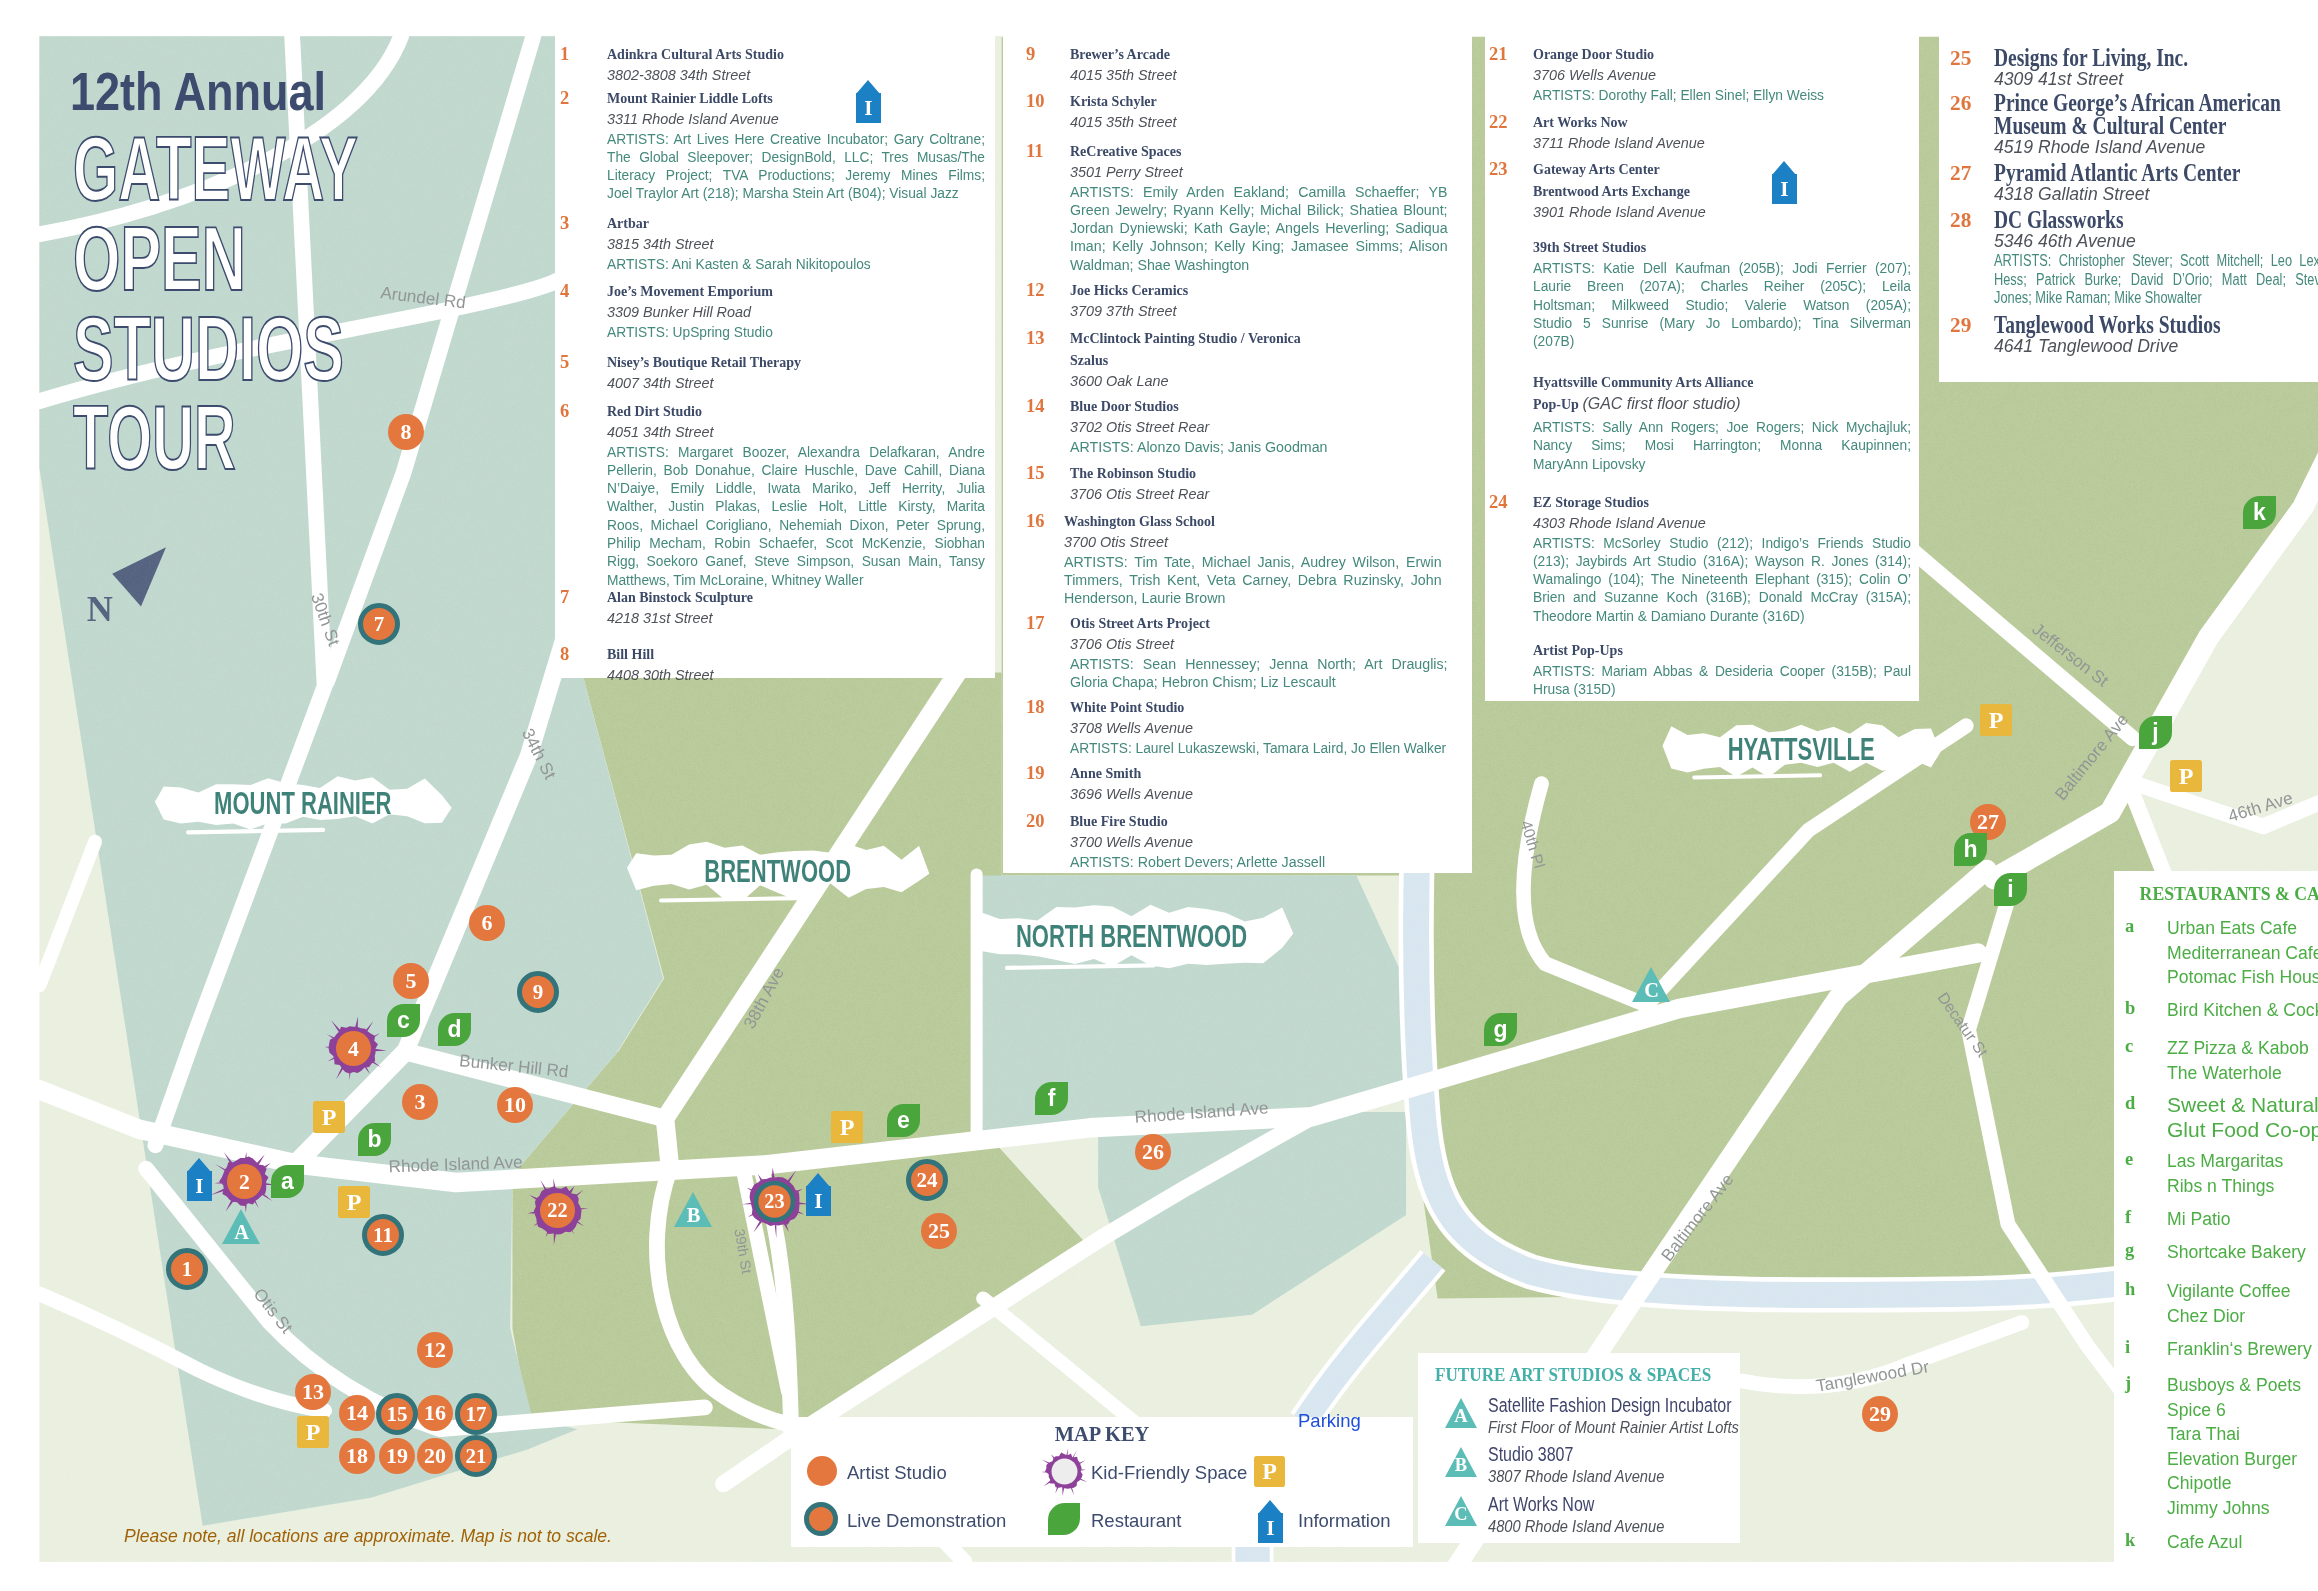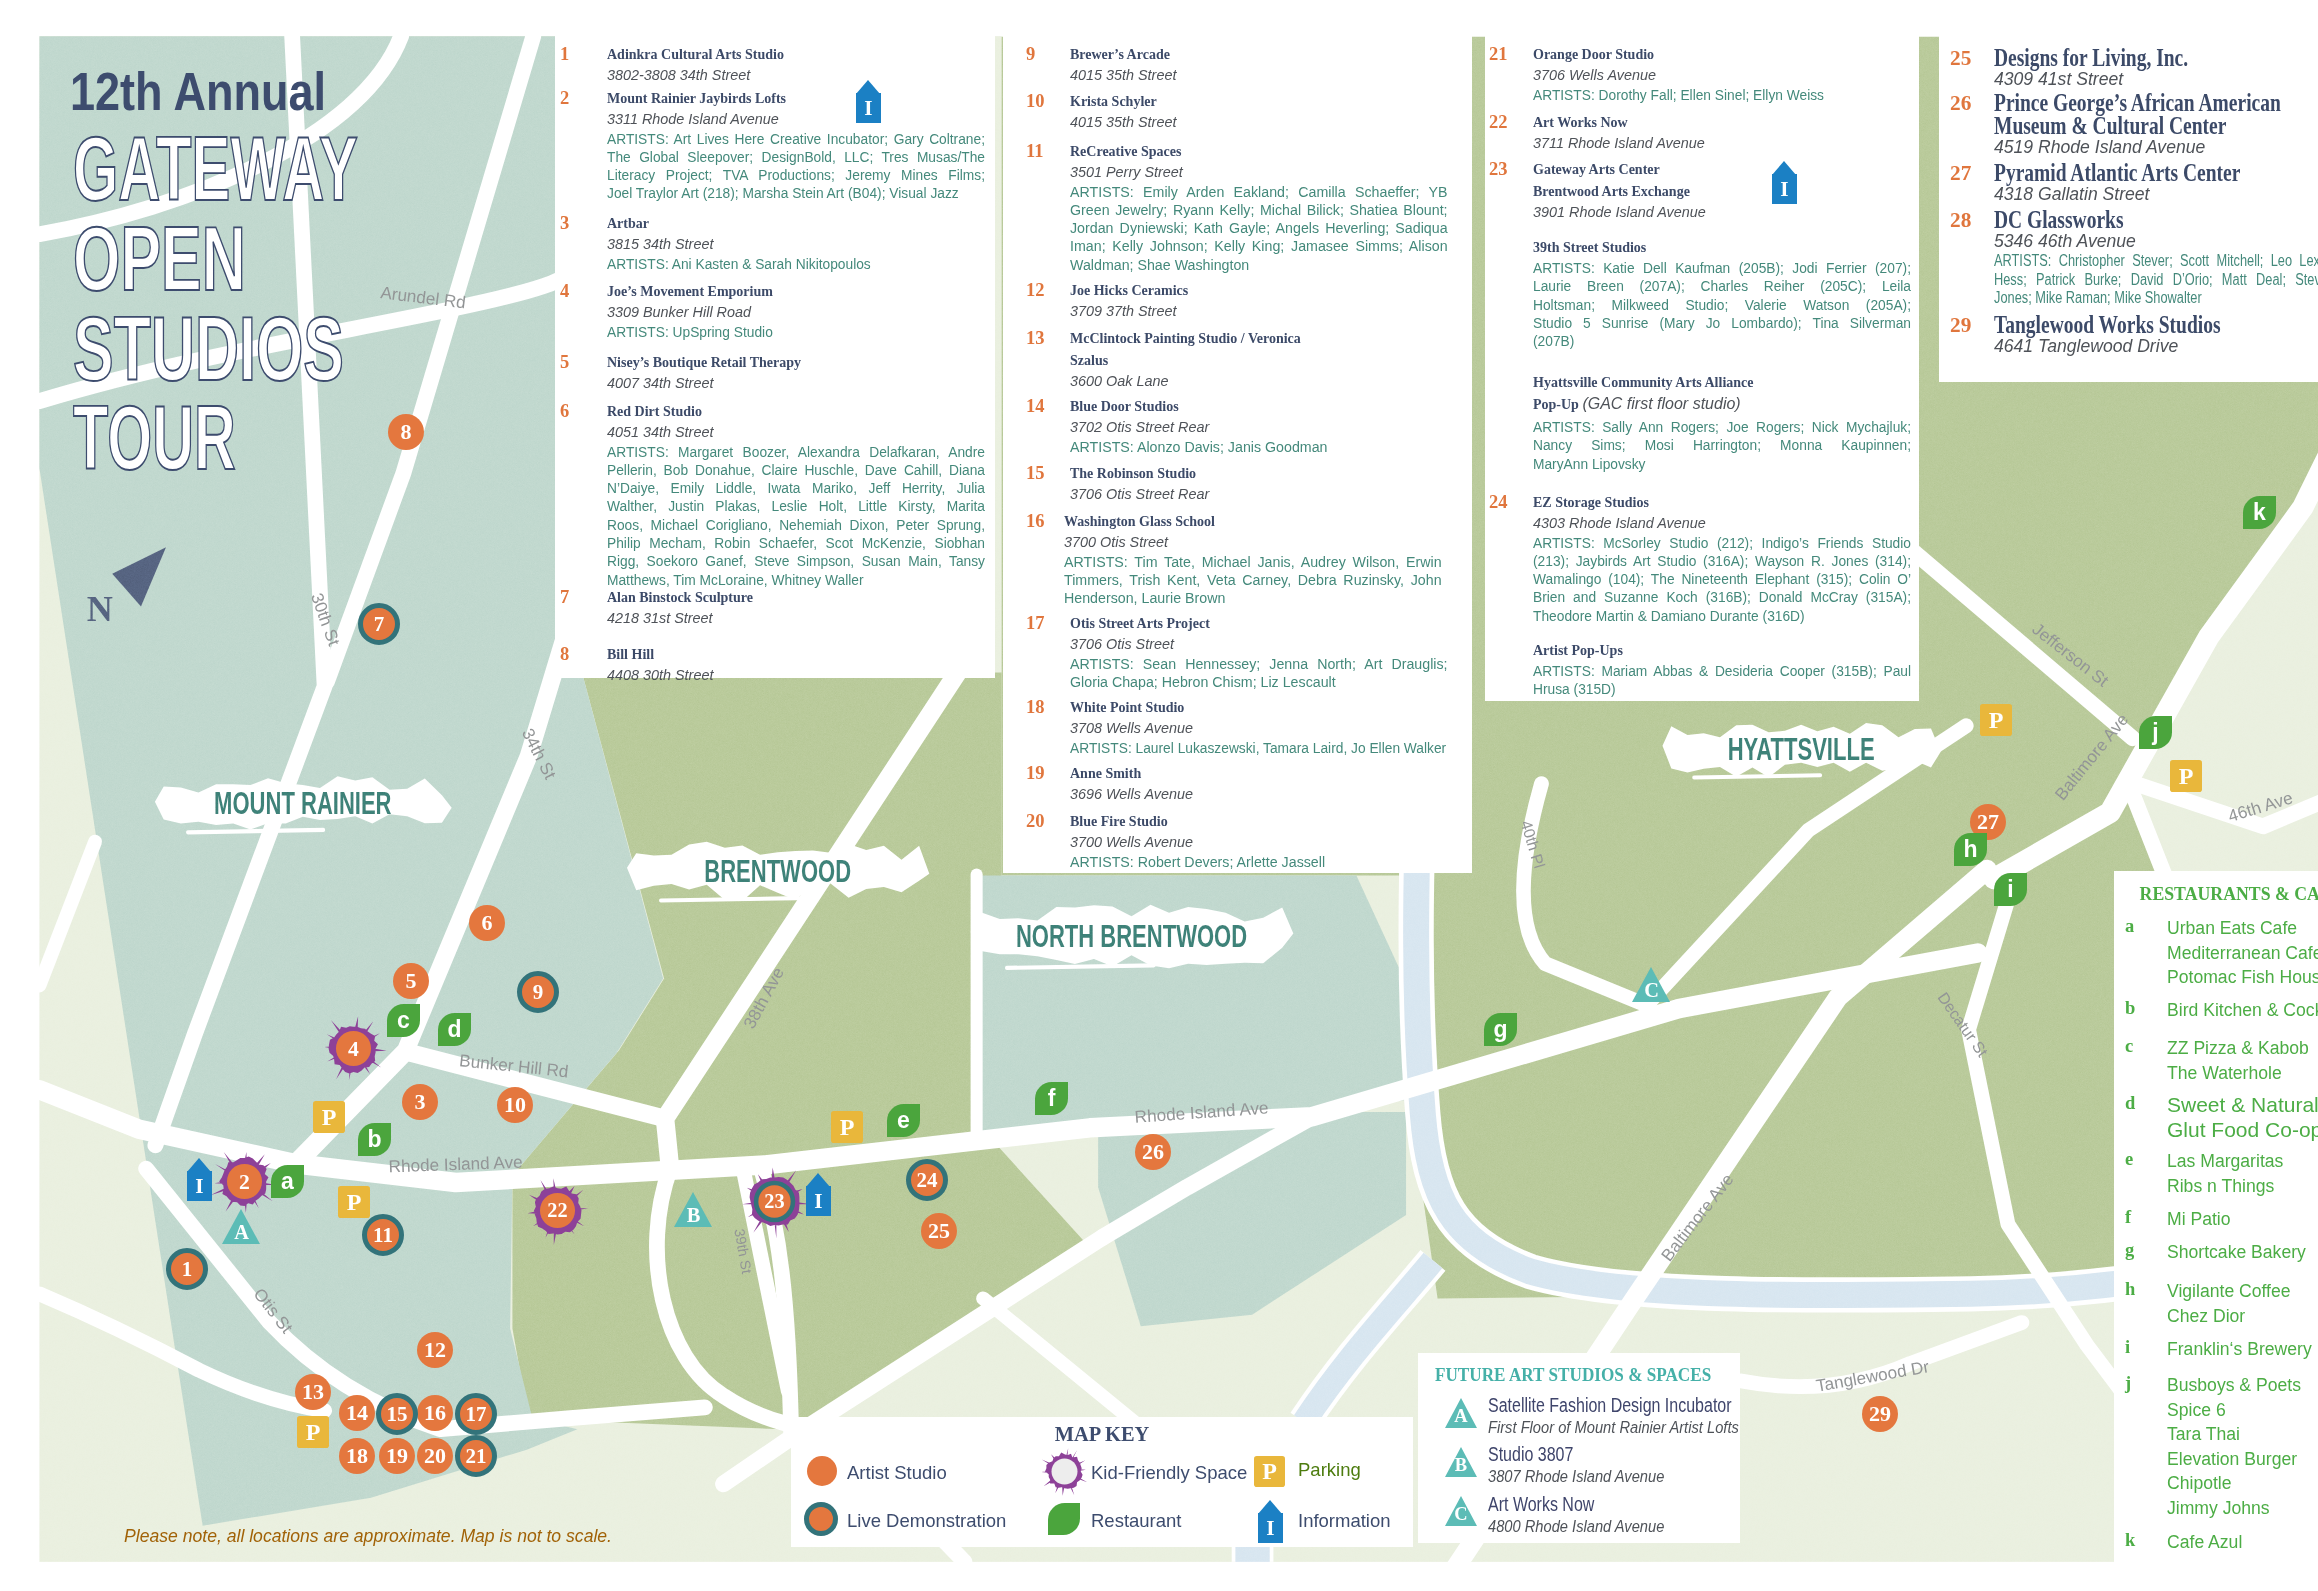--- a/index.html
+++ b/index.html
@@ -116,21 +116,21 @@
 <div class="abs" style="left:73px;top:297px;color:#fff;-webkit-text-stroke:1.9px #3d4c6e;font-weight:bold;font-size:91px;transform:scaleX(0.67);transform-origin:left top;white-space:nowrap">STUDIOS</div>
 <div class="abs" style="left:73px;top:386px;color:#fff;-webkit-text-stroke:1.9px #3d4c6e;font-weight:bold;font-size:91px;transform:scaleX(0.635);transform-origin:left top;white-space:nowrap">TOUR</div>
 <div class="panel" style="left:555px;top:36px;width:440px;height:642px"></div>
 <div class="num" style="left:560px;top:44px">1</div>
 <div class="item" style="left:607px;top:44px;width:378px">
     <div class="head">Adinkra Cultural Arts Studio</div>
     <div class="addr">3802-3808 34th Street</div>
   </div>
 <div class="num" style="left:560px;top:88px">2</div>
 <div class="item" style="left:607px;top:88px;width:378px">
-    <div class="head">Mount Rainier Jaybirds Lofts</div>
+    <div class="head">Mount Rainier Liddle Lofts</div>
     <div class="addr">3311 Rhode Island Avenue</div>
     <div class="" style="width:420px;transform:scaleX(0.9);transform-origin:left top">
       <div class="artl">ARTISTS: Art Lives Here Creative Incubator; Gary Coltrane;</div>
       <div class="artl">The Global Sleepover; DesignBold, LLC; Tres Musas/The</div>
       <div class="artl">Literacy Project; TVA Productions; Jeremy Mines Films;</div>
       <div class="artl arte">Joel Traylor Art (218); Marsha Stein Art (B04); Visual Jazz</div>
     </div>
   </div>
 <div class="num" style="left:560px;top:213px">3</div>
 <div class="item" style="left:607px;top:213px;width:378px">
@@ -368,21 +368,21 @@
 <div class="mk ring" style="left:804px;top:1502px;width:34px;height:34px;border-width:5.1px"></div>
 <div class="abs" style="left:847px;top:1510px;font-size:18.5px;color:#3d4c6e">Live Demonstration</div>
 <svg class="abs" width="65" height="65" style="left:1032px;top:1439px" viewBox="0 0 140 140">
     <path d="M105,70 L109,77 L107,83 L103,89 L97,93 L96,101 L90,105 L83,106 L77,107 L70,106 L64,104 L57,105 L51,104 L48,96 L39,96 L39,88 L36,82 L36,76 L28,70 L31,63 L31,56 L36,51 L44,48 L46,42 L51,37 L58,37 L63,29 L70,33 L76,35 L84,32 L87,40 L97,38 L99,46 L103,51 L105,57 L107,63 Z M101,65 L116,66 L101,69 Z M99,82 L119,93 L97,85 Z M84,98 L91,121 L80,99 Z M70,101 L66,122 L65,101 Z M60,99 L50,117 L56,97 Z M46,90 L25,102 L43,86 Z M39,73 L20,71 L39,69 Z M42,57 L21,44 L44,54 Z M49,47 L41,33 L53,44 Z M73,39 L78,20 L76,40 Z M85,43 L97,24 L87,44 Z M96,54 L115,46 L98,57 Z" fill="#8d4198"></path>
     <circle cx="70" cy="70" r="28" fill="#ededed"></circle>
   </svg>
 <div class="abs" style="left:1091px;top:1462px;font-size:18.5px;color:#3d4c6e">Kid-Friendly Space</div>
 <div class="mk leaf" style="left:1048px;top:1503px;width:32px;height:32px"></div>
 <div class="abs" style="left:1091px;top:1510px;font-size:18.5px;color:#3d4c6e">Restaurant</div>
 <div class="mk pk" style="left:1254px;top:1456px;width:31px;height:31px">P</div>
-<div class="abs" style="left:1298px;top:1459px;font-size:18.5px;color:#4d7c0f">Parking</div>
+<div class="abs" style="left:1298px;top:1410px;font-size:18.5px;color:#1d4ed8">Parking</div>
 <div class="house" style="left:1258px;top:1513px">
     <span class="hl">I</span>
   </div>
 <div class="abs" style="left:1298px;top:1510px;font-size:18.5px;color:#3d4c6e">Information</div>
 <div class="panel" style="left:1418px;top:1353px;width:322px;height:190px"></div>
 <div class="abs" style="left:1435px;top:1364px;font-family:'Liberation Serif',serif;font-weight:bold;font-size:19.5px;color:#45b0a8;transform:scaleX(0.88);transform-origin:left top;white-space:nowrap">FUTURE ART STUDIOS &amp; SPACES</div>
 <div class="abs" style="left:1445px;top:1398px">
     <div class="tri" style="border-left-width:16px;border-right-width:16px;border-bottom-width:30px;border-bottom-color:#5cbcb6"></div>
     <div class="tril" style="left:0;top:8.3px;width:32px;font-size:18.5px">A</div>
   </div>

